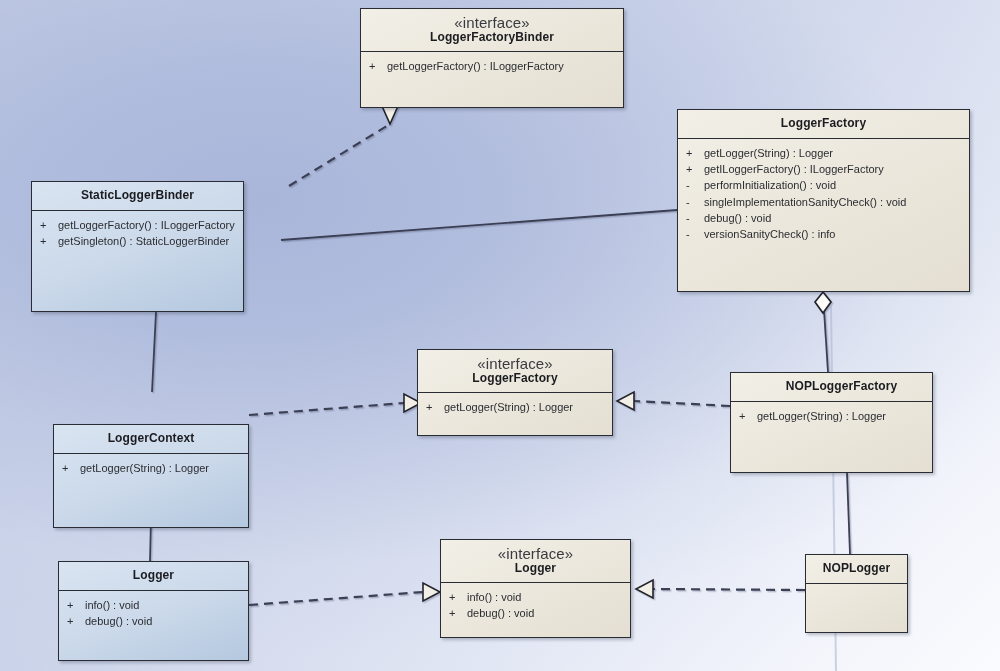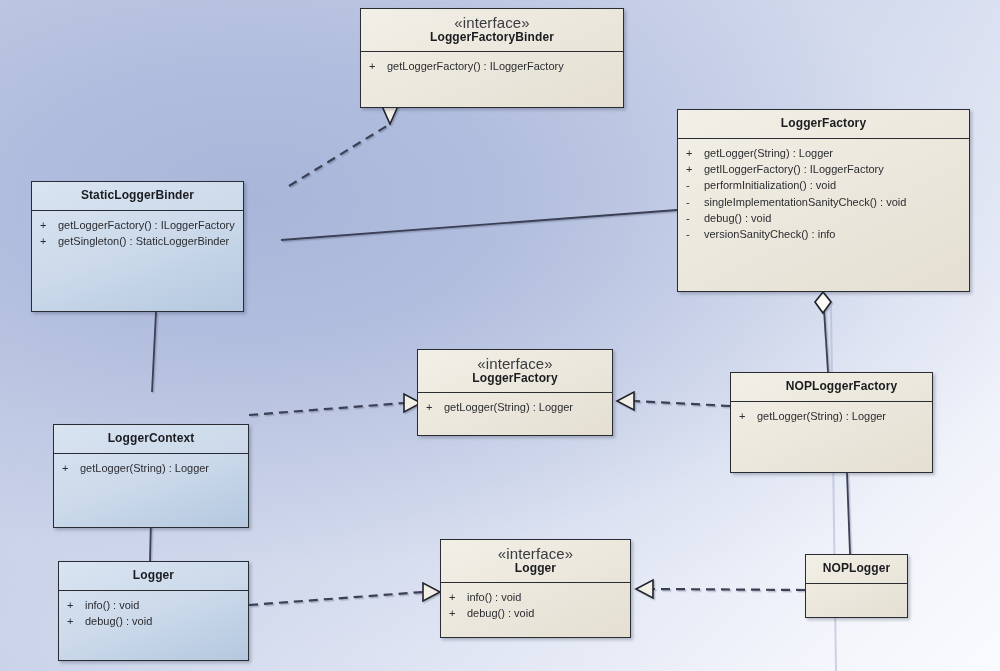--- a/index.html
+++ b/index.html
@@ -273,20 +273,20 @@
         <span class="vis">+</span>
         <span class="sig">info() : void</span>
       </div>
       <div class="member">
         <span class="vis">+</span>
         <span class="sig">debug() : void</span>
       </div>
     </div>
   </div>
 
-  <div class="uml iface" style="left:805px; top:554px; width:103px; height:64px;">
+  <div class="uml iface" style="left:805px; top:554px; width:103px; height:79px;">
     <div class="hdr" style="padding-top:7px; padding-bottom:7px;">
       <span class="cname">NOPLogger</span>
     </div>
     <div class="members"></div>
   </div>
 
 </div>
 
 </body></html>

